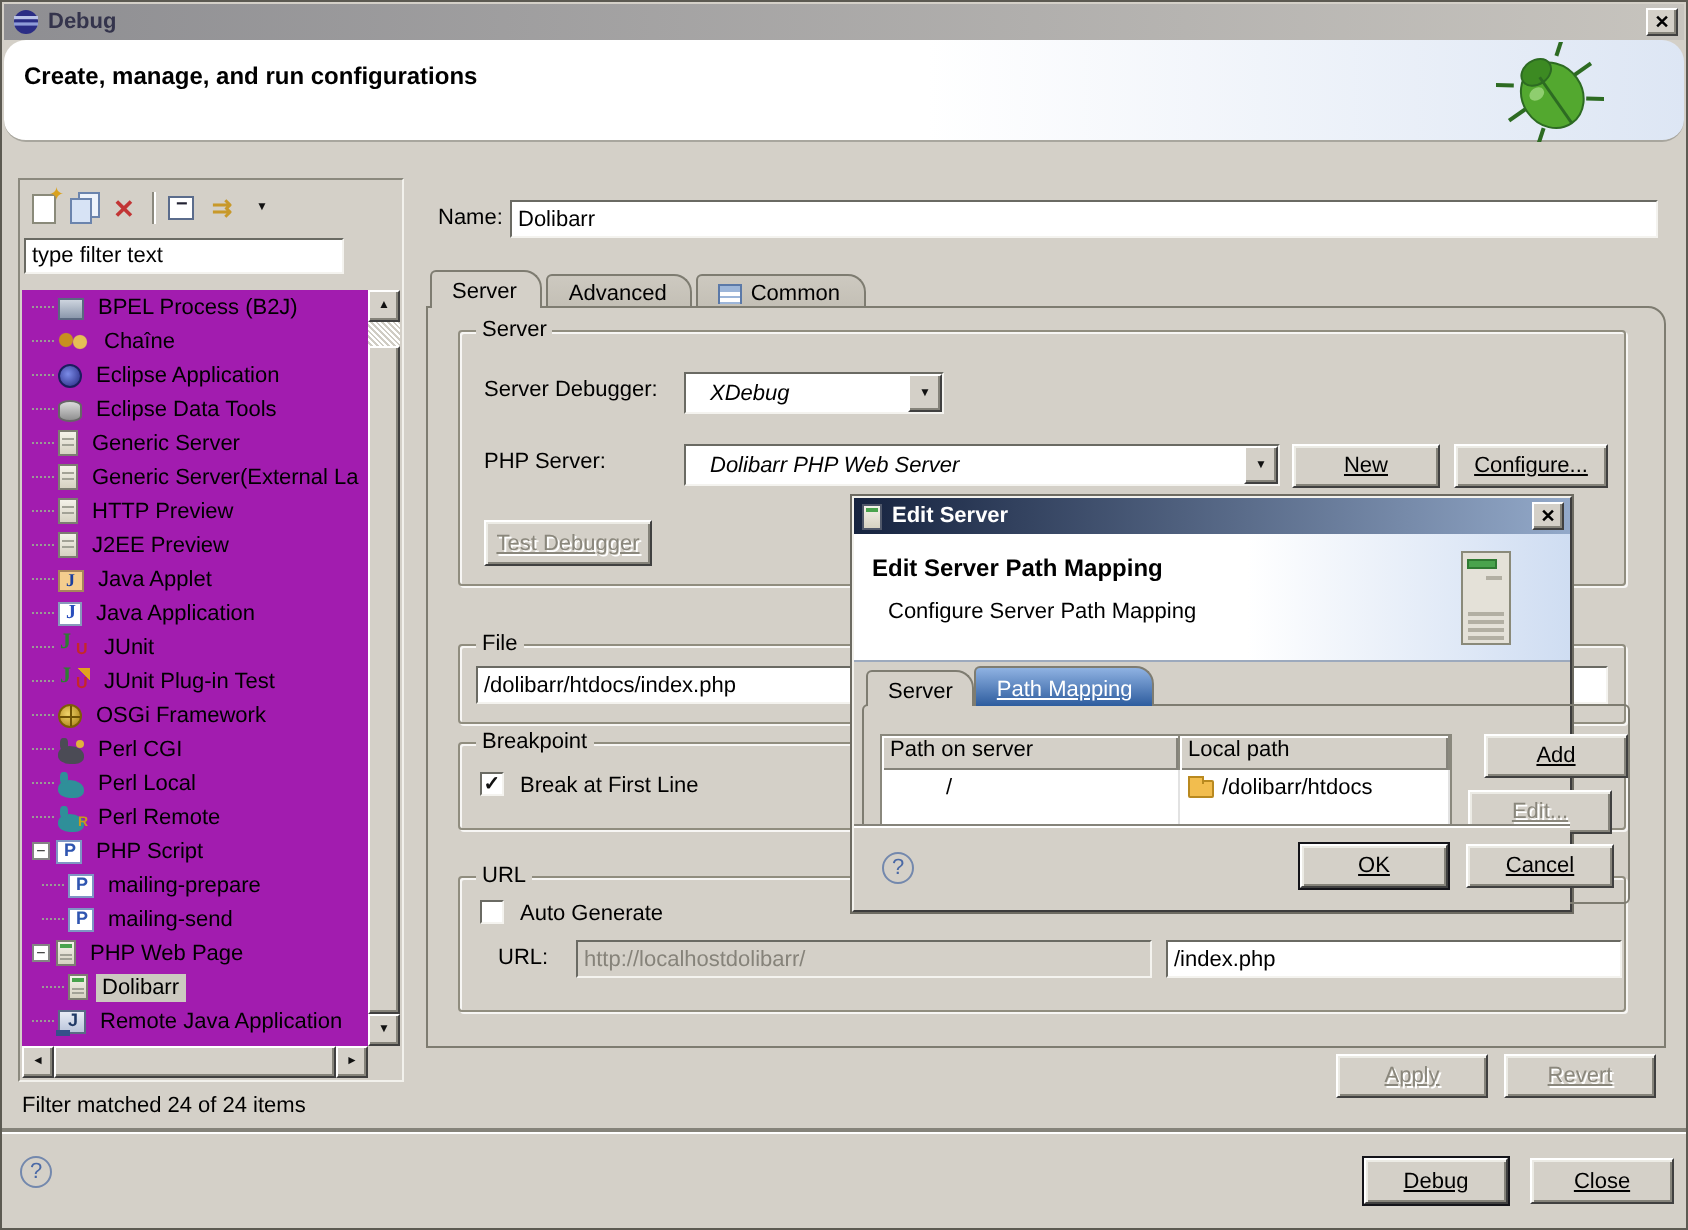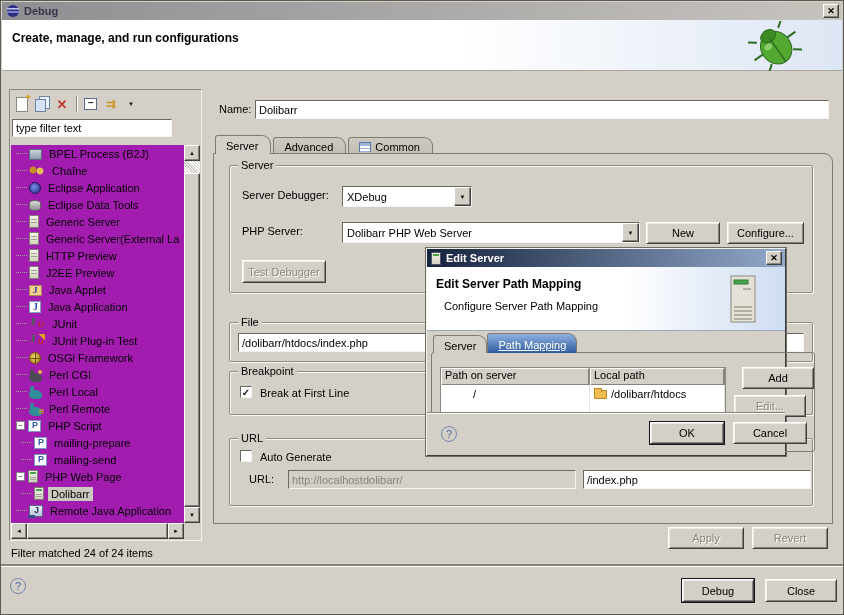--- a/index.html
+++ b/index.html
@@ -2,50 +2,50 @@
 <html><head>
 <meta charset="utf-8">
 <style>
   *{margin:0;padding:0;box-sizing:border-box;}
   html,body{width:844px;height:615px;font-family:"Liberation Sans",sans-serif;font-size:11px;color:#000;}
   #win{position:relative;width:844px;height:615px;background:#d4d0c8;border:1px solid #5c5a52;overflow:hidden;}
 
   
   .btn{position:absolute;background:#d4d0c8;border:1px solid;border-color:#ffffff #404040 #404040 #ffffff;
        box-shadow:inset 1px 1px 0 #ecebe5,inset -1px -1px 0 #85837a;
-       display:flex;align-items:center;justify-content:center;font-size:11px;cursor:default;}
+       display:flex;align-items:center;justify-content:center;font-size:11px;cursor:default;text-decoration:underline;}
   .btn.default{box-shadow:inset 1px 1px 0 #ecebe5,inset -1px -1px 0 #85837a,0 0 0 1px #14141a;}
   .btn.disabled{color:#8a877c;text-shadow:1px 1px 0 #fff;}
   input.fld{position:absolute;background:#fff;border:1px solid;border-color:#6a6a63 #f4f3ef #f4f3ef #6a6a63;
        font:11px "Liberation Sans",sans-serif;padding:1px 3px;outline:none;}
   input.fld:disabled{background:#d4d0c8;color:#86837a;}
   .grp{position:absolute;border:1px solid #908d7f;border-radius:2px;
        box-shadow:1px 1px 0 rgba(255,255,255,.8),inset 1px 1px 0 rgba(255,255,255,.8);}
   .grp>.legend{position:absolute;top:-7px;left:8px;background:#d4d0c8;padding:0 3px;}
   .cb{position:absolute;width:12px;height:12px;background:#fff;border:1px solid;
       border-color:#6a6a63 #f4f3ef #f4f3ef #6a6a63;display:flex;align-items:center;justify-content:center;
       font-weight:bold;font-size:10px;color:#111;}
   .ddown{position:absolute;background:#fff;border:1px solid;border-color:#6a6a63 #f4f3ef #f4f3ef #6a6a63;
       display:flex;align-items:center;}
-  .ddown .dtext{flex:1;padding:0 4px;white-space:nowrap;overflow:hidden;}
+  .ddown .dtext{flex:1;padding:0 12px;white-space:nowrap;overflow:hidden;font-style:italic;}
   .ddown .dbtn{width:17px;align-self:stretch;background:#d4d0c8;border:1px solid;
       border-color:#fff #404040 #404040 #fff;box-shadow:inset -1px -1px 0 #85837a;
       display:flex;align-items:center;justify-content:center;font-size:6px;color:#111;}
   .xbtn{position:absolute;width:16px;height:14px;background:#d4d0c8;border:1px solid;
       border-color:#fff #404040 #404040 #fff;box-shadow:inset -1px -1px 0 #85837a;
       display:flex;align-items:center;justify-content:center;font-weight:bold;font-size:9px;}
   .helpc{position:absolute;width:16px;height:16px;border-radius:50%;border:1px solid #7388ad;
       color:#4a69a6;display:flex;align-items:center;justify-content:center;font-size:11px;background:transparent;}
 
   
   #titlebar{position:absolute;left:1px;top:1px;right:1px;height:18px;
       background:linear-gradient(to right,#8e8e92,#c7c4be);display:flex;align-items:center;padding-left:4px;}
   #titlebar .ttext{font-weight:bold;color:#34344c;margin-left:4px;}
   #banner{position:absolute;left:1px;top:19px;right:1px;height:51px;
-      background:linear-gradient(to right,#ffffff 55%,#dde6f4);border-bottom:1px solid #a8a69e;}
+      background:linear-gradient(to right,#ffffff 55%,#dde6f4);border-bottom:1px solid #a8a69e;border-radius:11px;}
   #banner .htext{position:absolute;left:10px;top:11px;font-weight:bold;font-size:12px;}
 
   
   #lpanel{position:absolute;left:8px;top:88px;width:193px;height:452px;background:#d4d0c8;
       border:1px solid;border-color:#8b897e #f2f1ec #f2f1ec #8b897e;}
   #ltoolbar{position:absolute;left:2px;top:2px;height:24px;display:flex;align-items:center;}
   .tbtn{width:20px;height:20px;display:flex;align-items:center;justify-content:center;position:relative;}
   .tsep{width:1px;height:16px;background:#8b897e;box-shadow:1px 0 0 #fff;margin:0 4px;}
   .tb-new::before{content:"";position:absolute;left:4px;top:3px;width:10px;height:13px;background:#fff;border:1px solid #8a8a7a;}
   .tb-new::after{content:"✦";position:absolute;right:0;top:-2px;color:#d9a21f;font-size:9px;}

